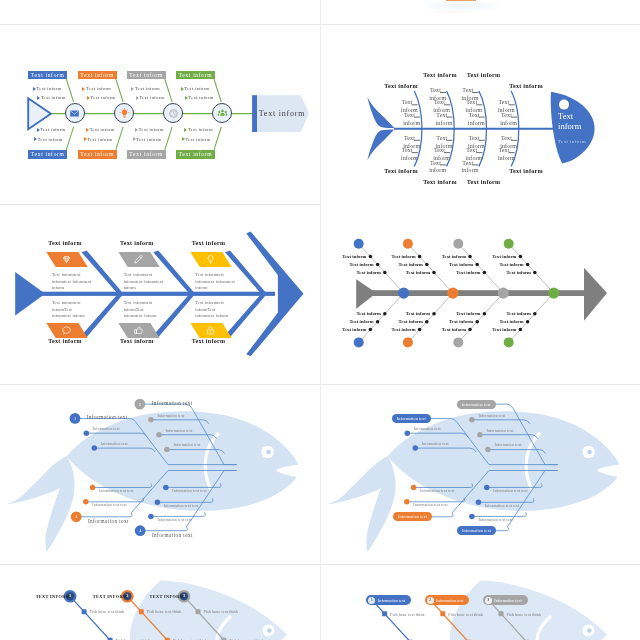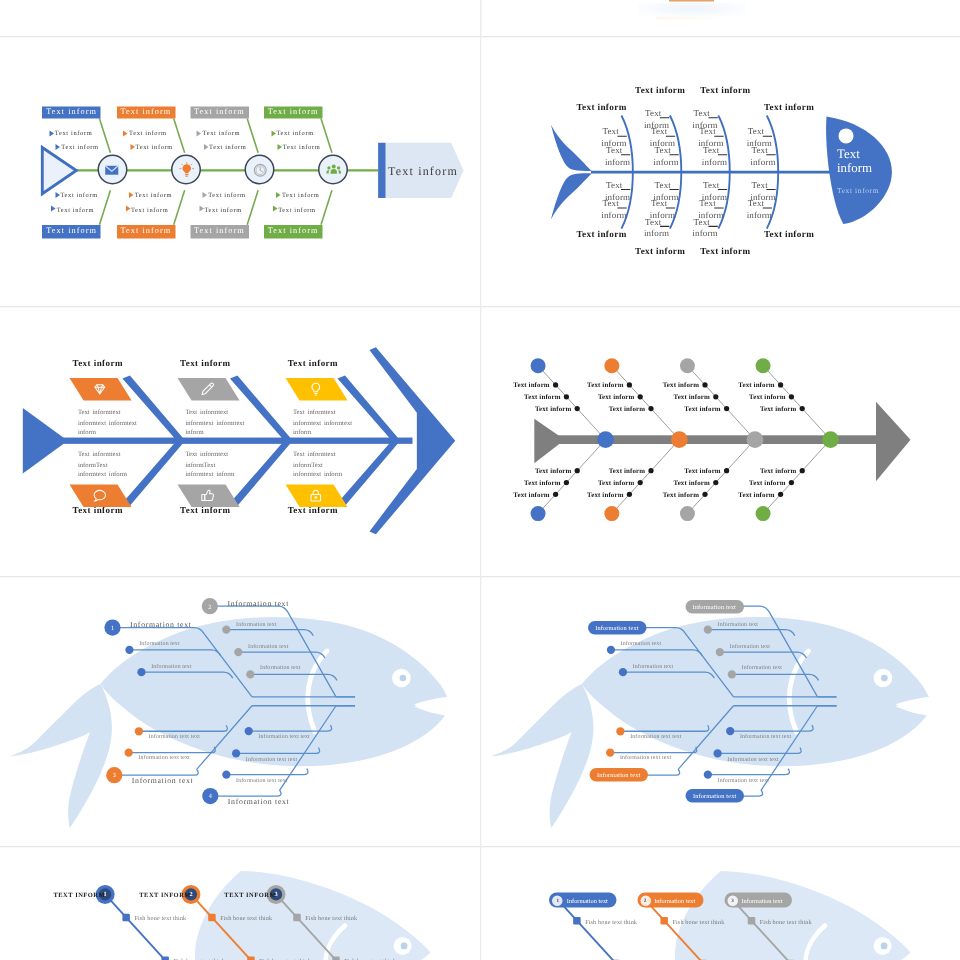--- a/index.html
+++ b/index.html
@@ -215,21 +215,21 @@
           <i class="s1-arrow"></i>
           <span style="color: rgb(63, 63, 63);">Text inform</span>
         </div>
         <div class="s1-item" style="left: 181.8px; top: 111.8px; color: rgb(112, 173, 71);">
           <i class="s1-arrow"></i>
           <span style="color: rgb(63, 63, 63);">Text inform</span>
         </div>
       </div>
   </div>
 
-  <div class="slide" style="left:321px;top:25px;width:319px;height:179px">
+  <div class="slide" style="left:321px;top:39px;width:319px;height:179px">
    <svg width="319" height="179" viewBox="321 25 319 179">
 
     <path d="M394.4 114.0 C390 109.5 386 105 380 99.5 C375 95 371 90 367.3 83.2 C369.5 92 372 99.5 374.5 105 C377 110.5 379 112.5 382 113.2 C386 114 390 114 394.4 114.0 Z" fill="#4472C4"></path>
     <path d="M394.4 115.6 C390 120 386 124.5 380 130 C375 134.5 371 139.5 367.3 146.3 C369.5 137.5 372 130 374.5 124.5 C377 119 379 117 382 116.3 C386 115.5 390 115.5 394.4 115.6 Z" fill="#4472C4"></path>
 
     <line x1="394" y1="114.7" x2="556" y2="114.7" stroke="#3F6FBE" stroke-width="1.9"></line>
 
     <path d="M551 77.7 C578 82 594.6 98 594.6 114.8 C594.6 131 578 147 562.2 149.4 C553.5 134 549.6 96 551 77.7 Z" fill="#4472C4"></path>
     <circle cx="564" cy="90.6" r="5" fill="#ffffff"></circle>
     <text x="558" y="105" font-size="8.6" fill="#ffffff">Text</text>

